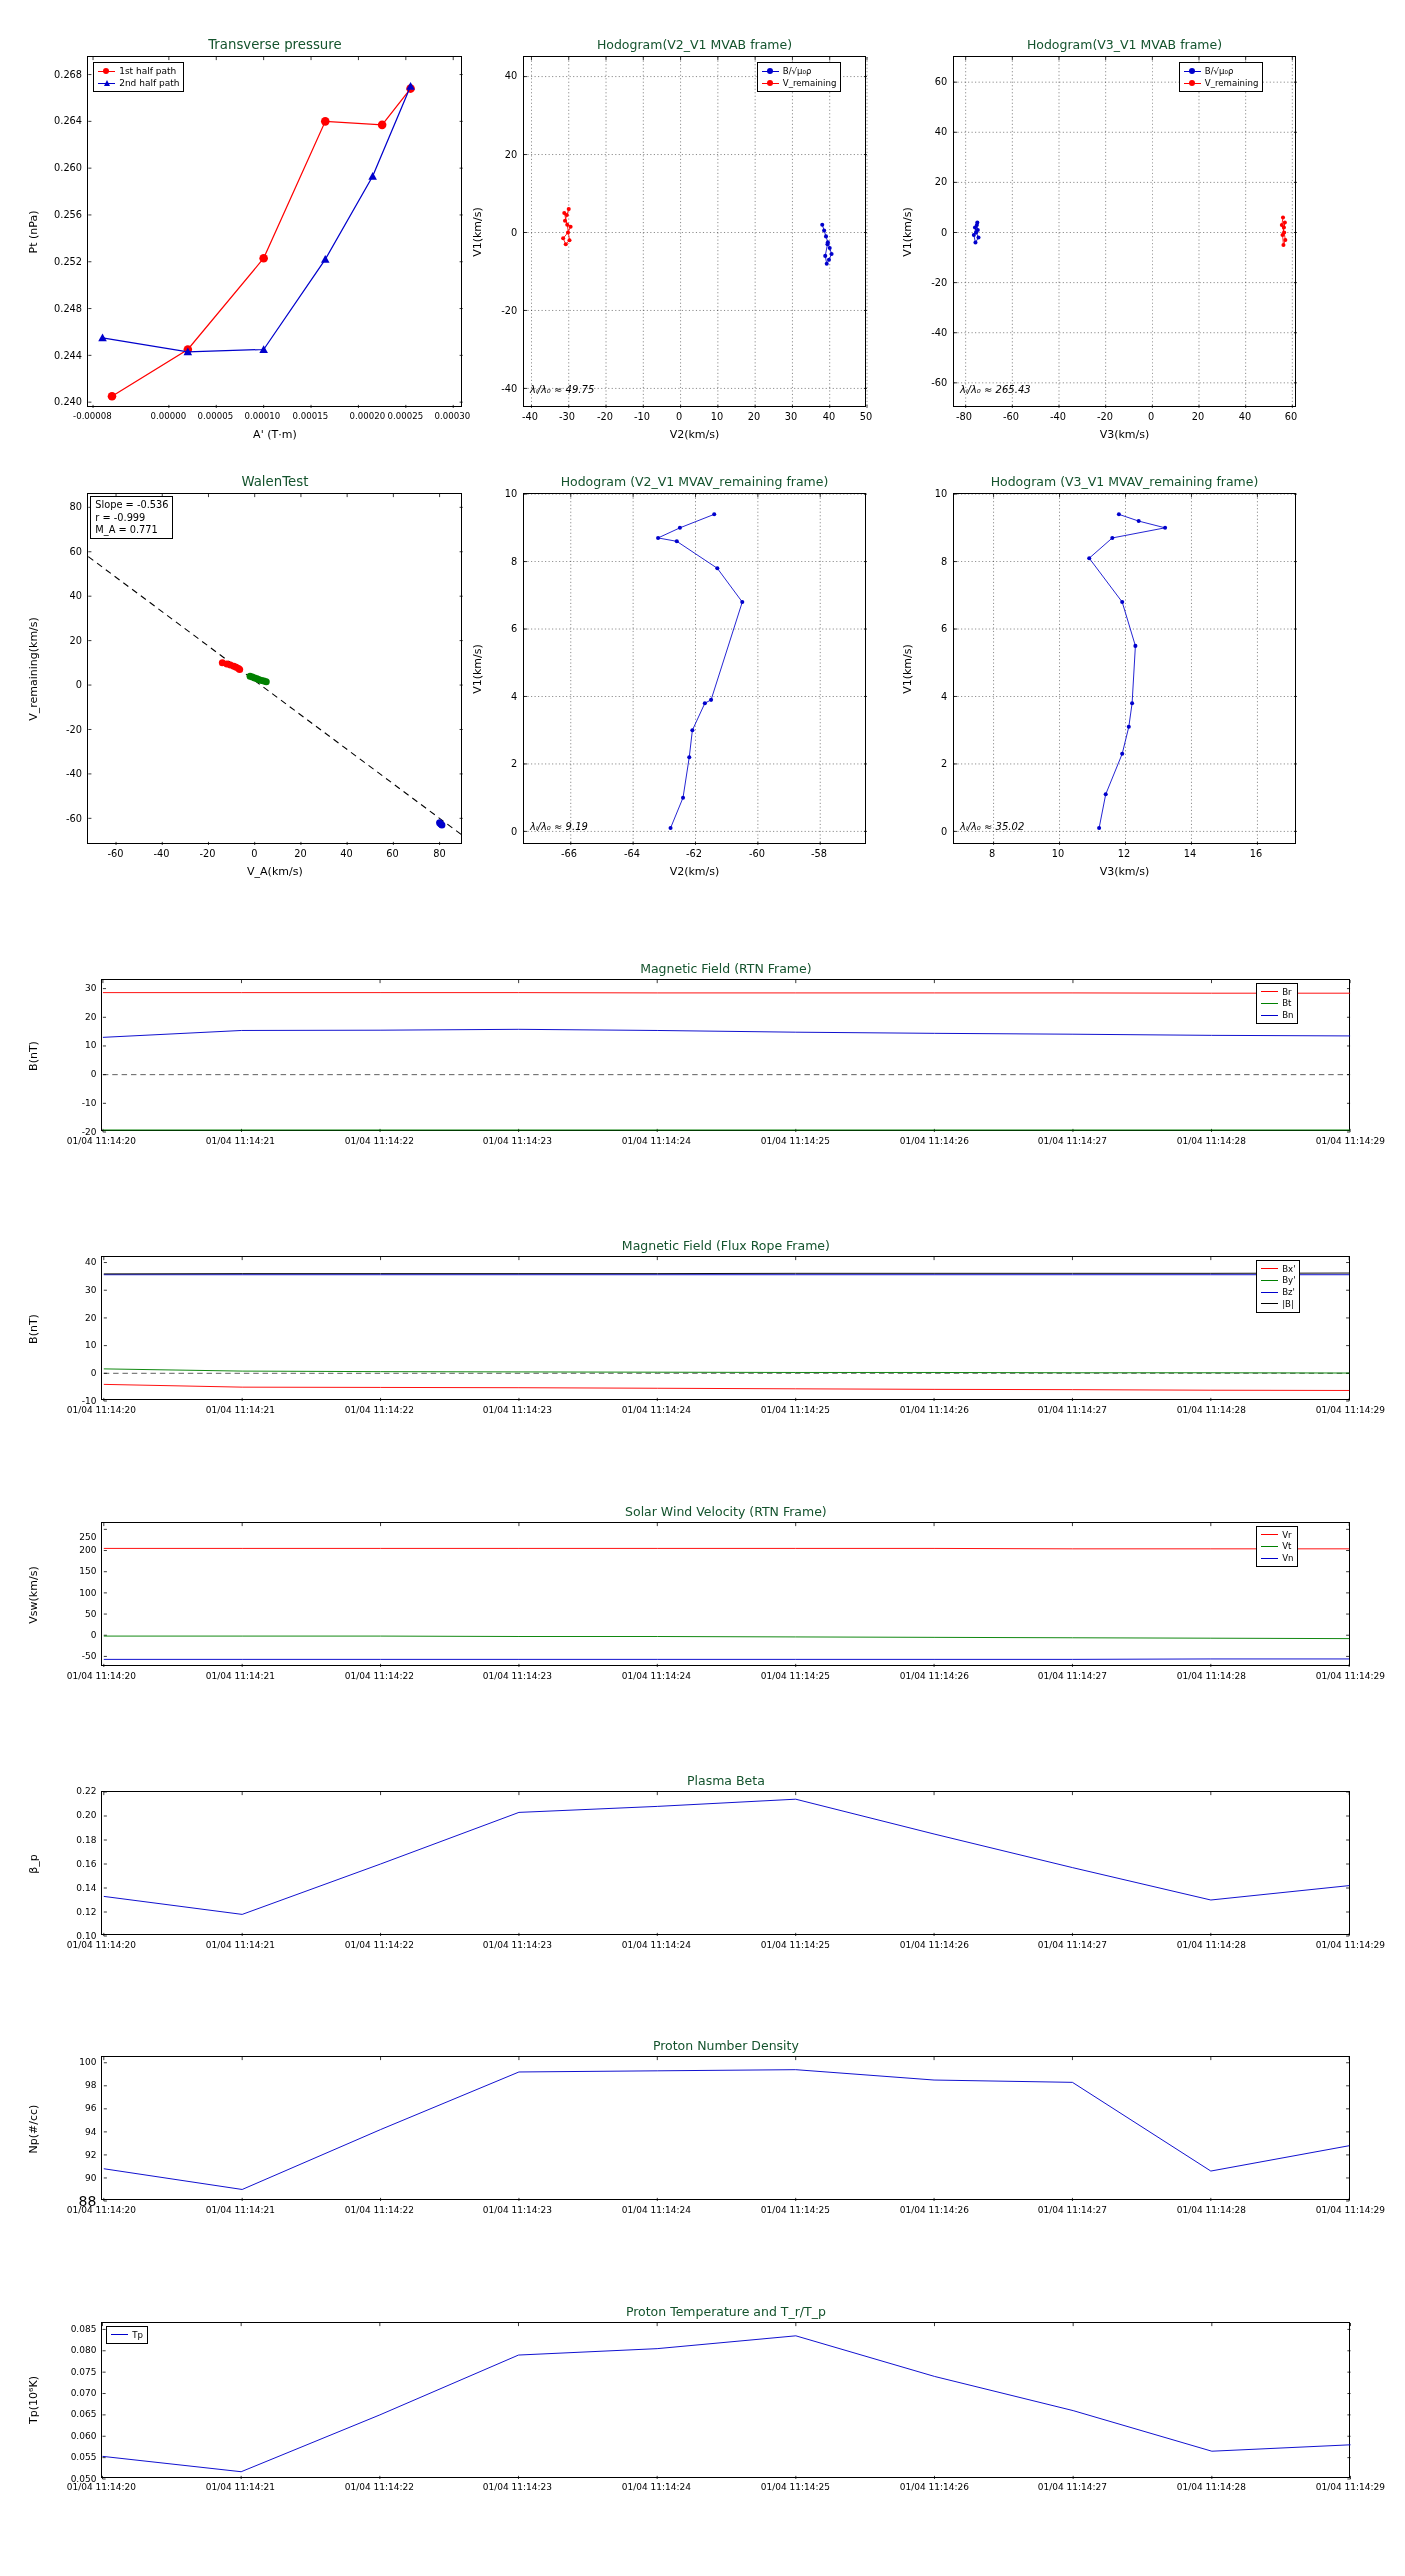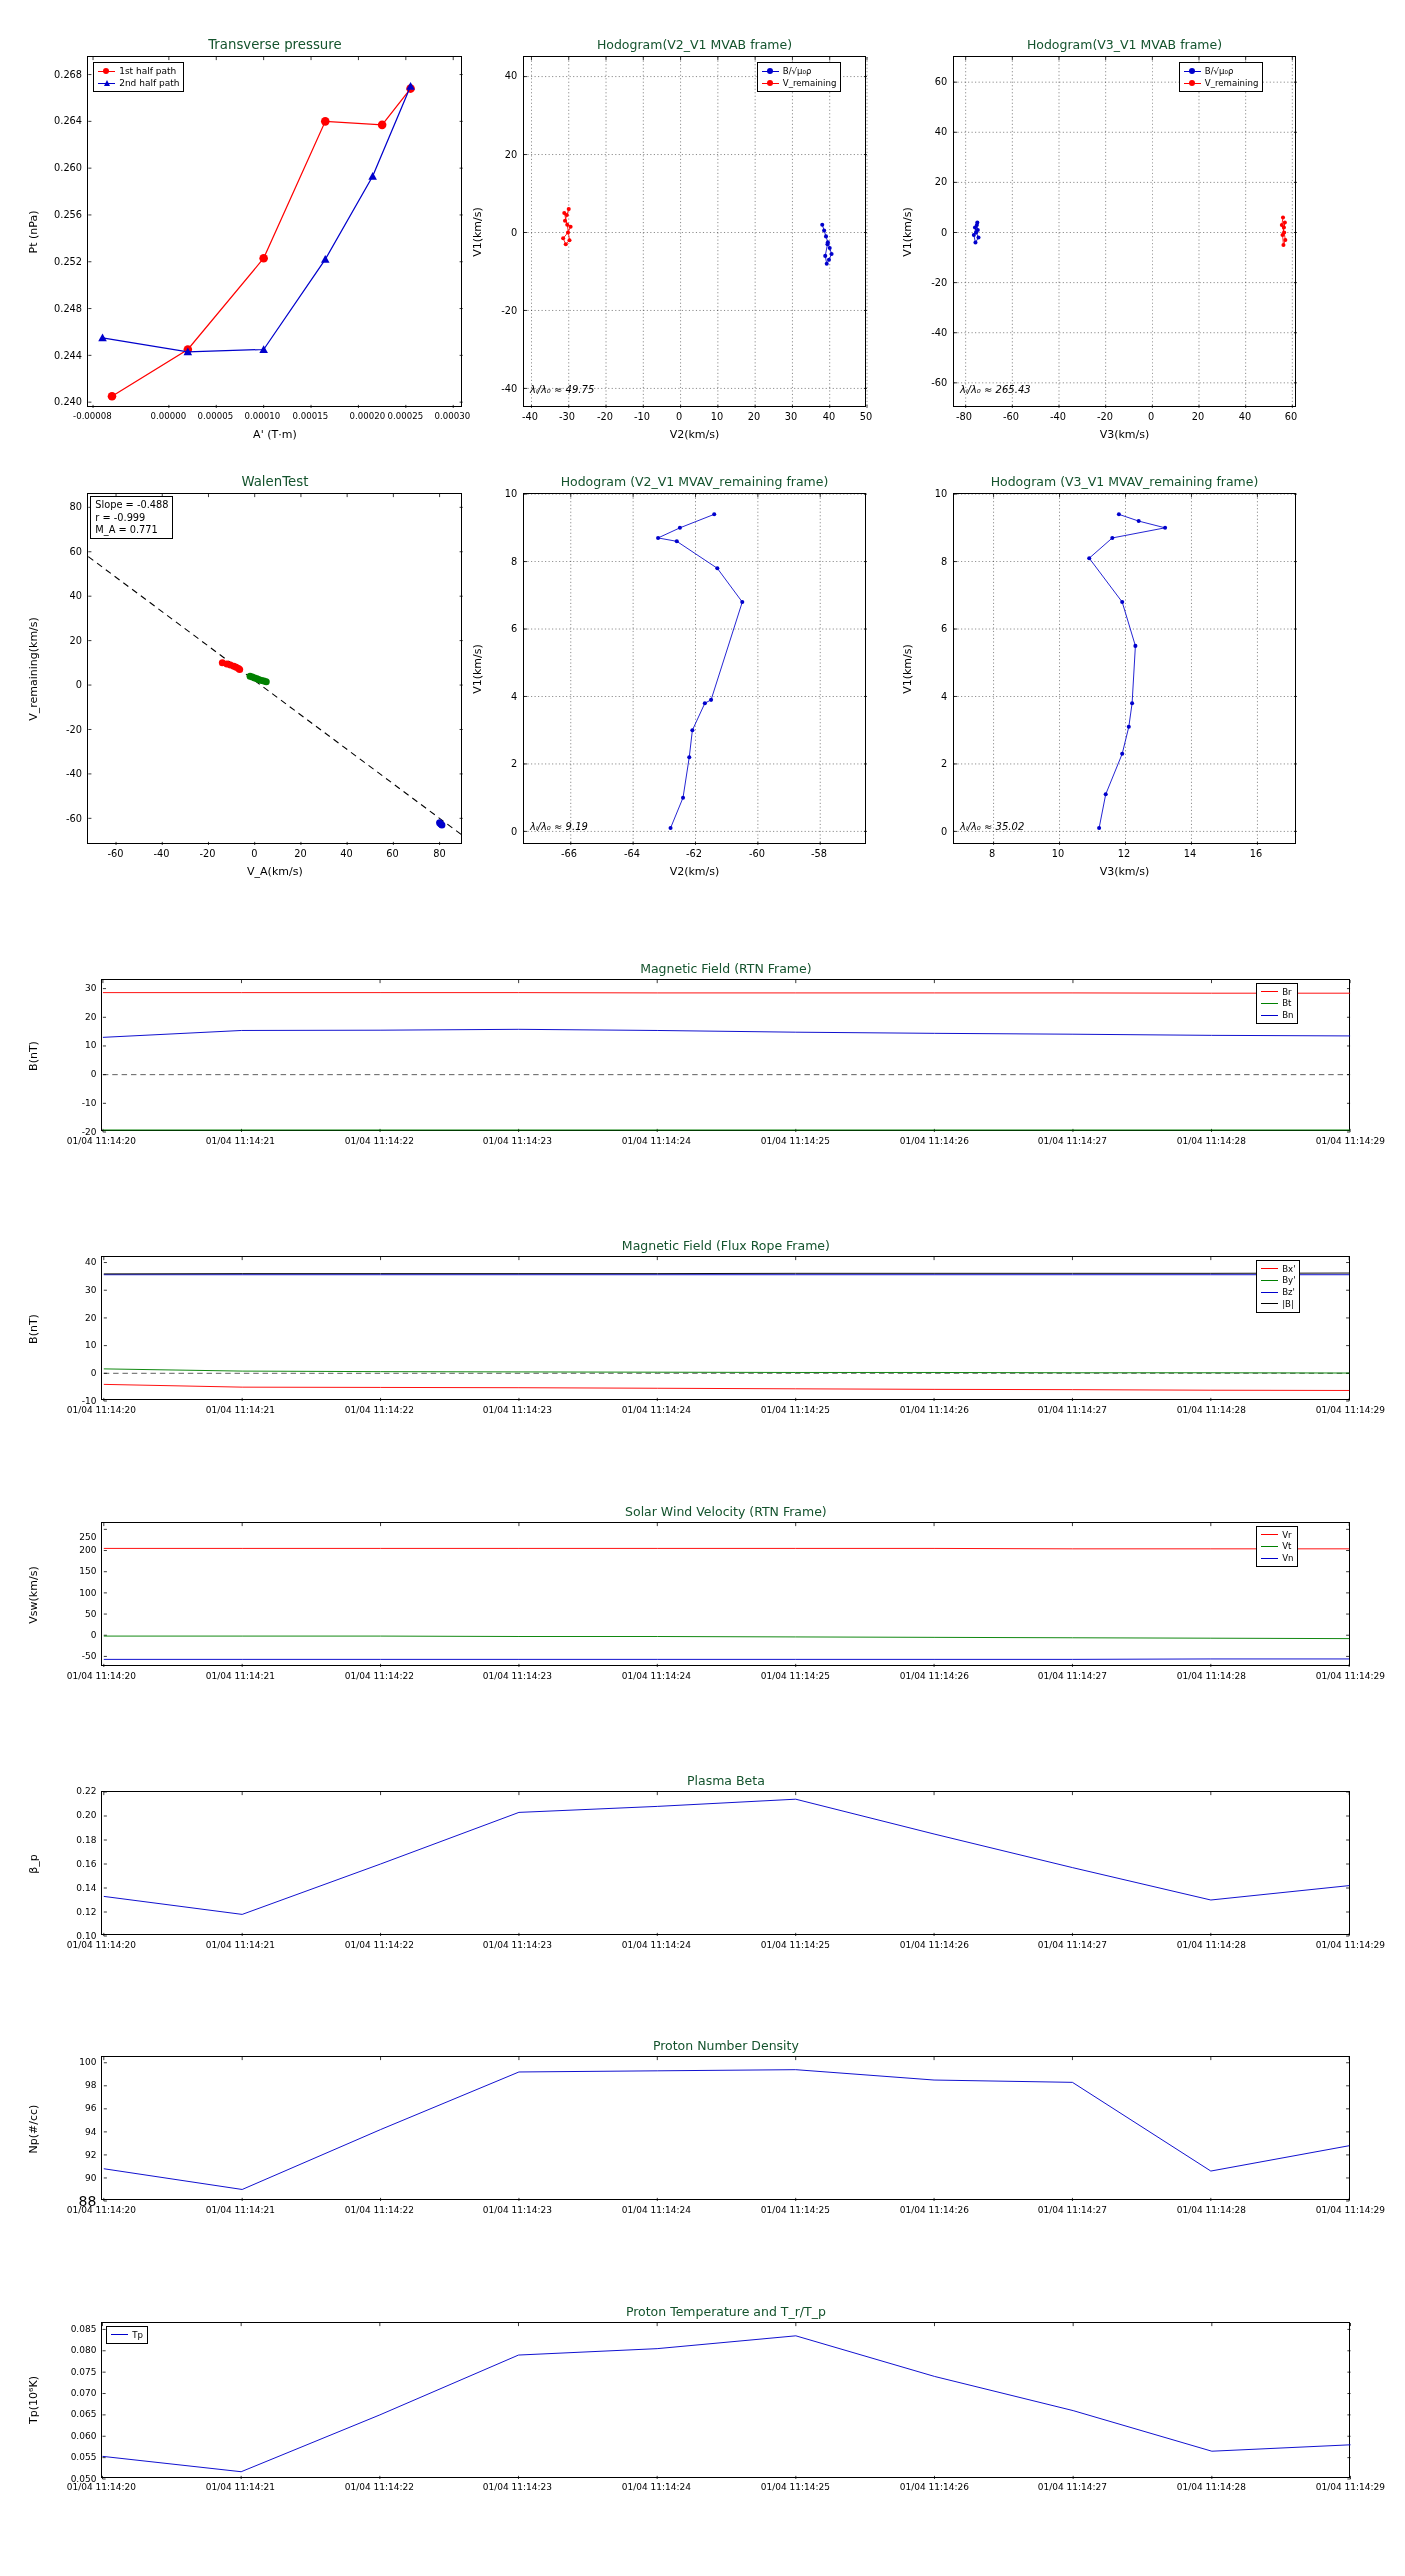--- a/index.html
+++ b/index.html
@@ -395,21 +395,21 @@
         <div class="tick ticky" style="left:11.7px;width:47px;top:305px;font-size:9.8px;">-40</div>
         <div class="tick ticky" style="left:11.7px;width:47px;top:261px;font-size:9.8px;">-20</div>
         <div class="tick ticky" style="left:11.7px;width:47px;top:216px;font-size:9.8px;">0</div>
         <div class="tick ticky" style="left:11.7px;width:47px;top:172px;font-size:9.8px;">20</div>
         <div class="tick ticky" style="left:11.7px;width:47px;top:127px;font-size:9.8px;">40</div>
         <div class="tick ticky" style="left:11.7px;width:47px;top:83px;font-size:9.8px;">60</div>
         <div class="tick ticky" style="left:11.7px;width:47px;top:38px;font-size:9.8px;">80</div>
         <div class="xlabel" style="left:64px;top:397px;width:375px;">V_A(km/s)</div>
         <div class="ylabel" style="left:9.4px;top:201px;transform:rotate(-90deg) translate(-50%,-50%);white-space:nowrap;">V_remaining(km/s)</div>
         <div class="boxannot" style="left:67px;top:28px;">
-          <div>Slope = -0.488</div>
+          <div>Slope = -0.536</div>
           <div>r = -0.999</div>
           <div>M_A = 0.771</div>
         </div>
       </div>
       <div class="panel" style="left:468px;top:468px;width:409px;height:422px;">
         <div class="axes" style="left:55px;top:25px;width:343px;height:351px;">
           <svg width="343" height="351" viewBox="0 0 440 450">
             <line x1="59.99999999999999" y1="0" x2="59.99999999999999" y2="450" class="gridline"></line>
             <line x1="140" y1="0" x2="140" y2="450" class="gridline"></line>
             <line x1="220" y1="0" x2="220" y2="450" class="gridline"></line>

